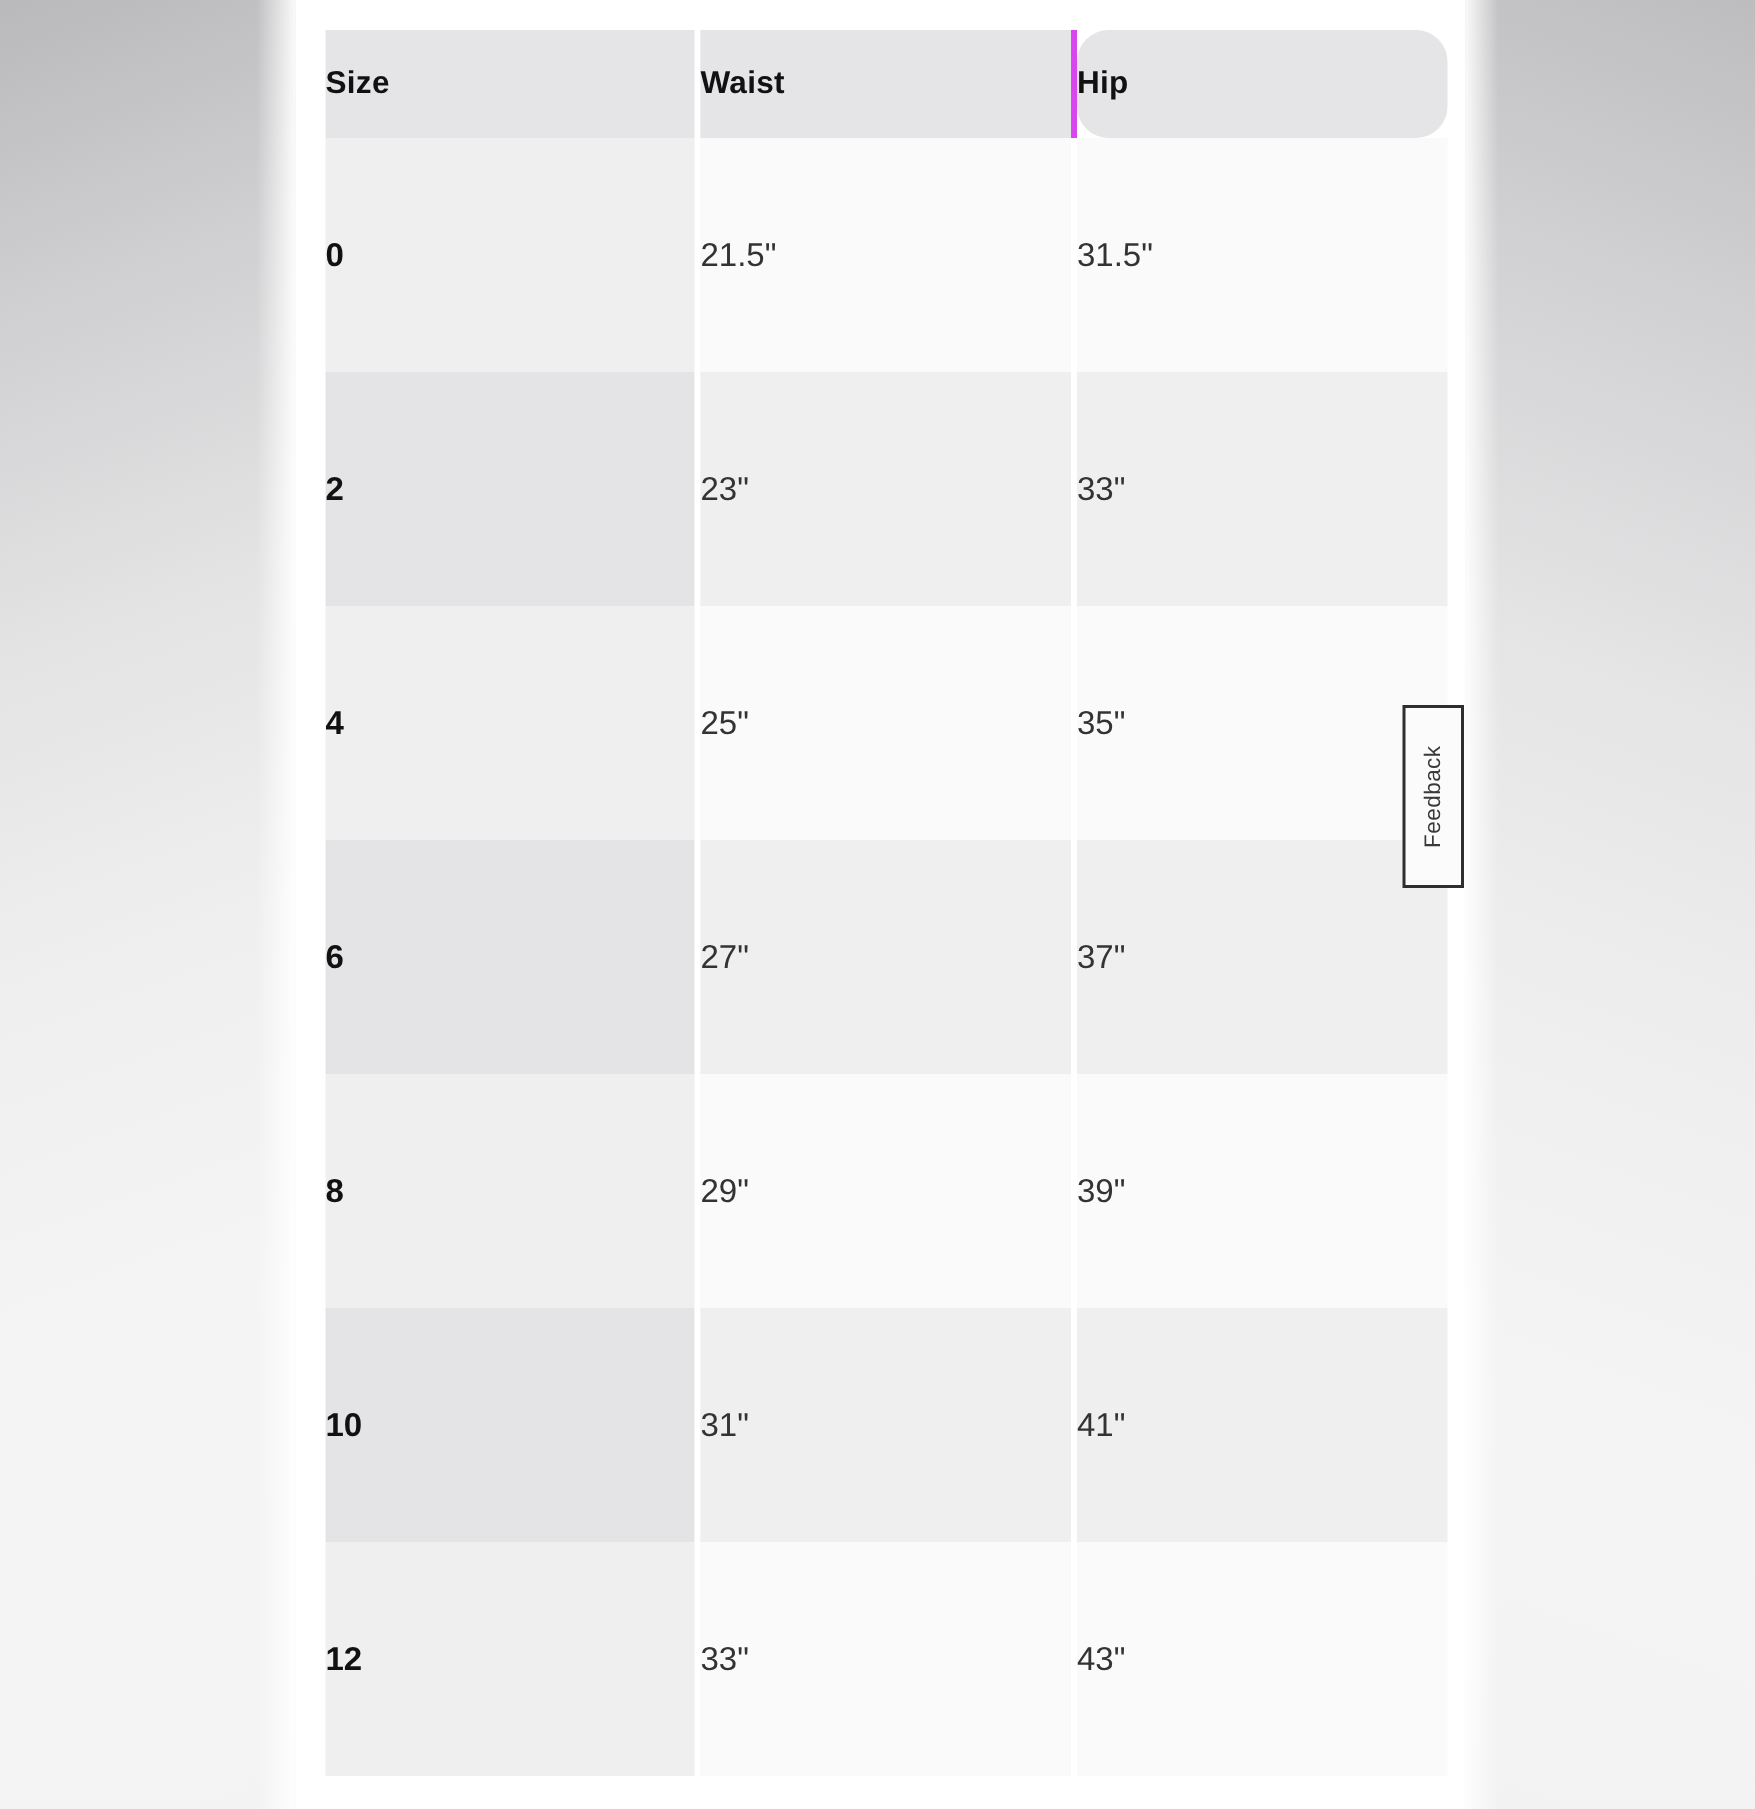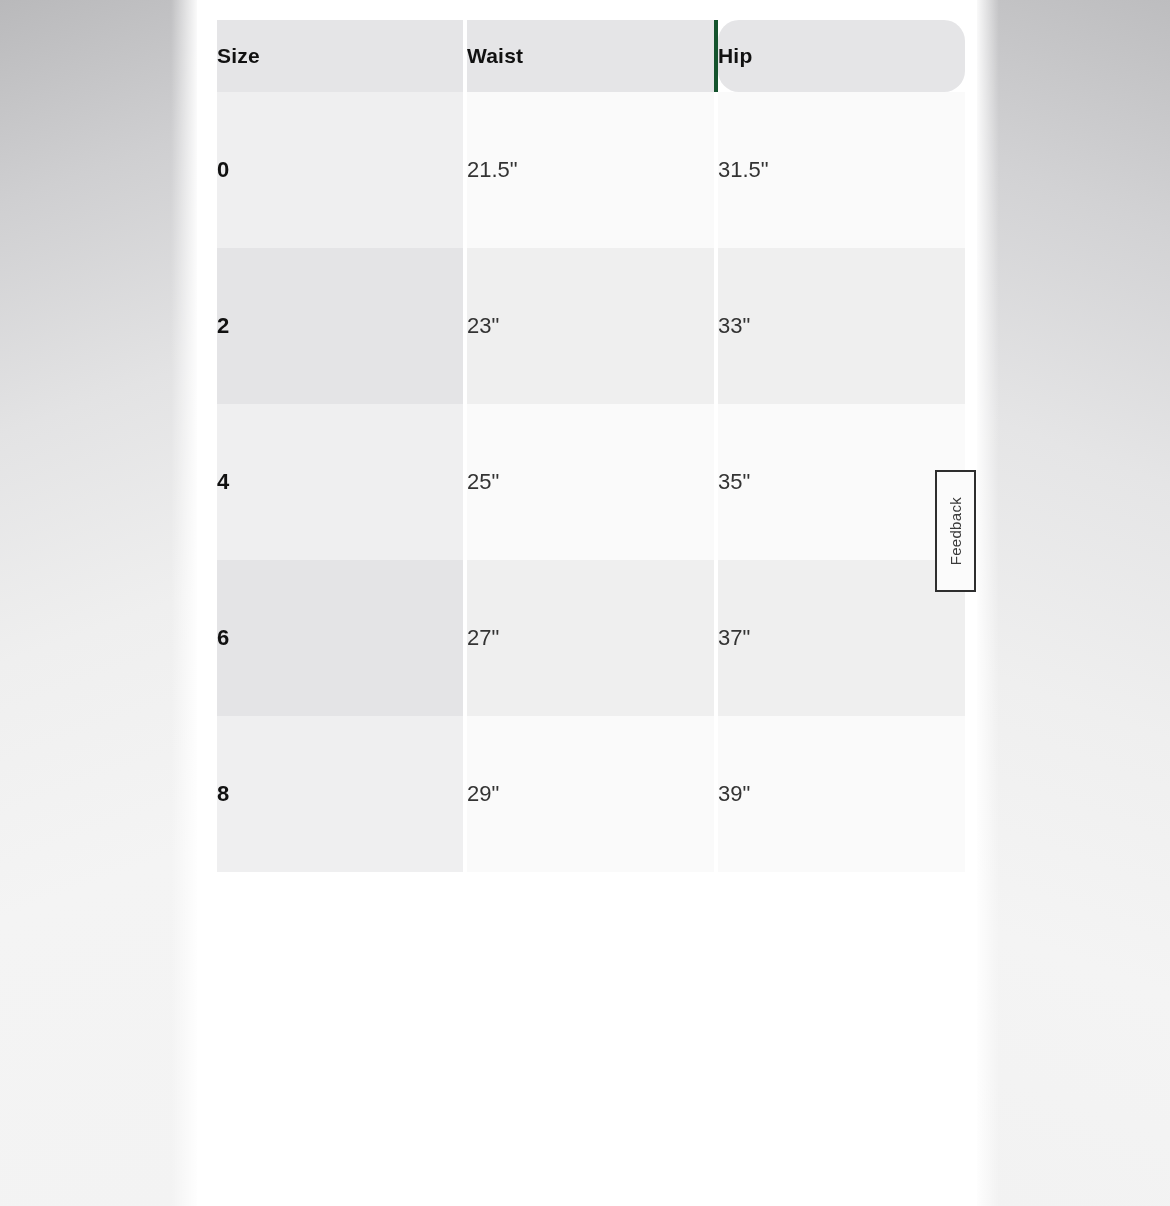--- a/index.html
+++ b/index.html
@@ -103,21 +103,21 @@
 
   thead th {
     height: 72px;
     background: #e5e5e7;
     color: #111111;
     font-size: 21px;
     font-weight: bold;
     letter-spacing: 0.2px;
   }
   thead th.col-size  { border-right: 4px solid #ffffff; }
-  thead th.col-waist { border-right: 4px solid #14532d; }
+  thead th.col-waist { border-right: 4px solid #d946ef; }
 
   tbody td {
     height: 156px;
     font-size: 22px;
     color: #333333;
     font-weight: normal;
   }
   tbody td.cell-size {
     font-weight: bold;
     color: #111111;
@@ -202,20 +202,30 @@
       <tr class="row-dark">
         <td class="cell-size">6</td>
         <td class="cell-waist">27"</td>
         <td class="cell-hip">37"</td>
       </tr>
       <tr class="row-light">
         <td class="cell-size">8</td>
         <td class="cell-waist">29"</td>
         <td class="cell-hip">39"</td>
       </tr>
+      <tr class="row-dark">
+        <td class="cell-size">10</td>
+        <td class="cell-waist">31"</td>
+        <td class="cell-hip">41"</td>
+      </tr>
+      <tr class="row-light">
+        <td class="cell-size">12</td>
+        <td class="cell-waist">33"</td>
+        <td class="cell-hip">43"</td>
+      </tr>
     </tbody>
   </table>
 
 </div>
 
 <div class="feedback-tab">
   <span>Feedback</span>
 </div>
 
 </body></html>

